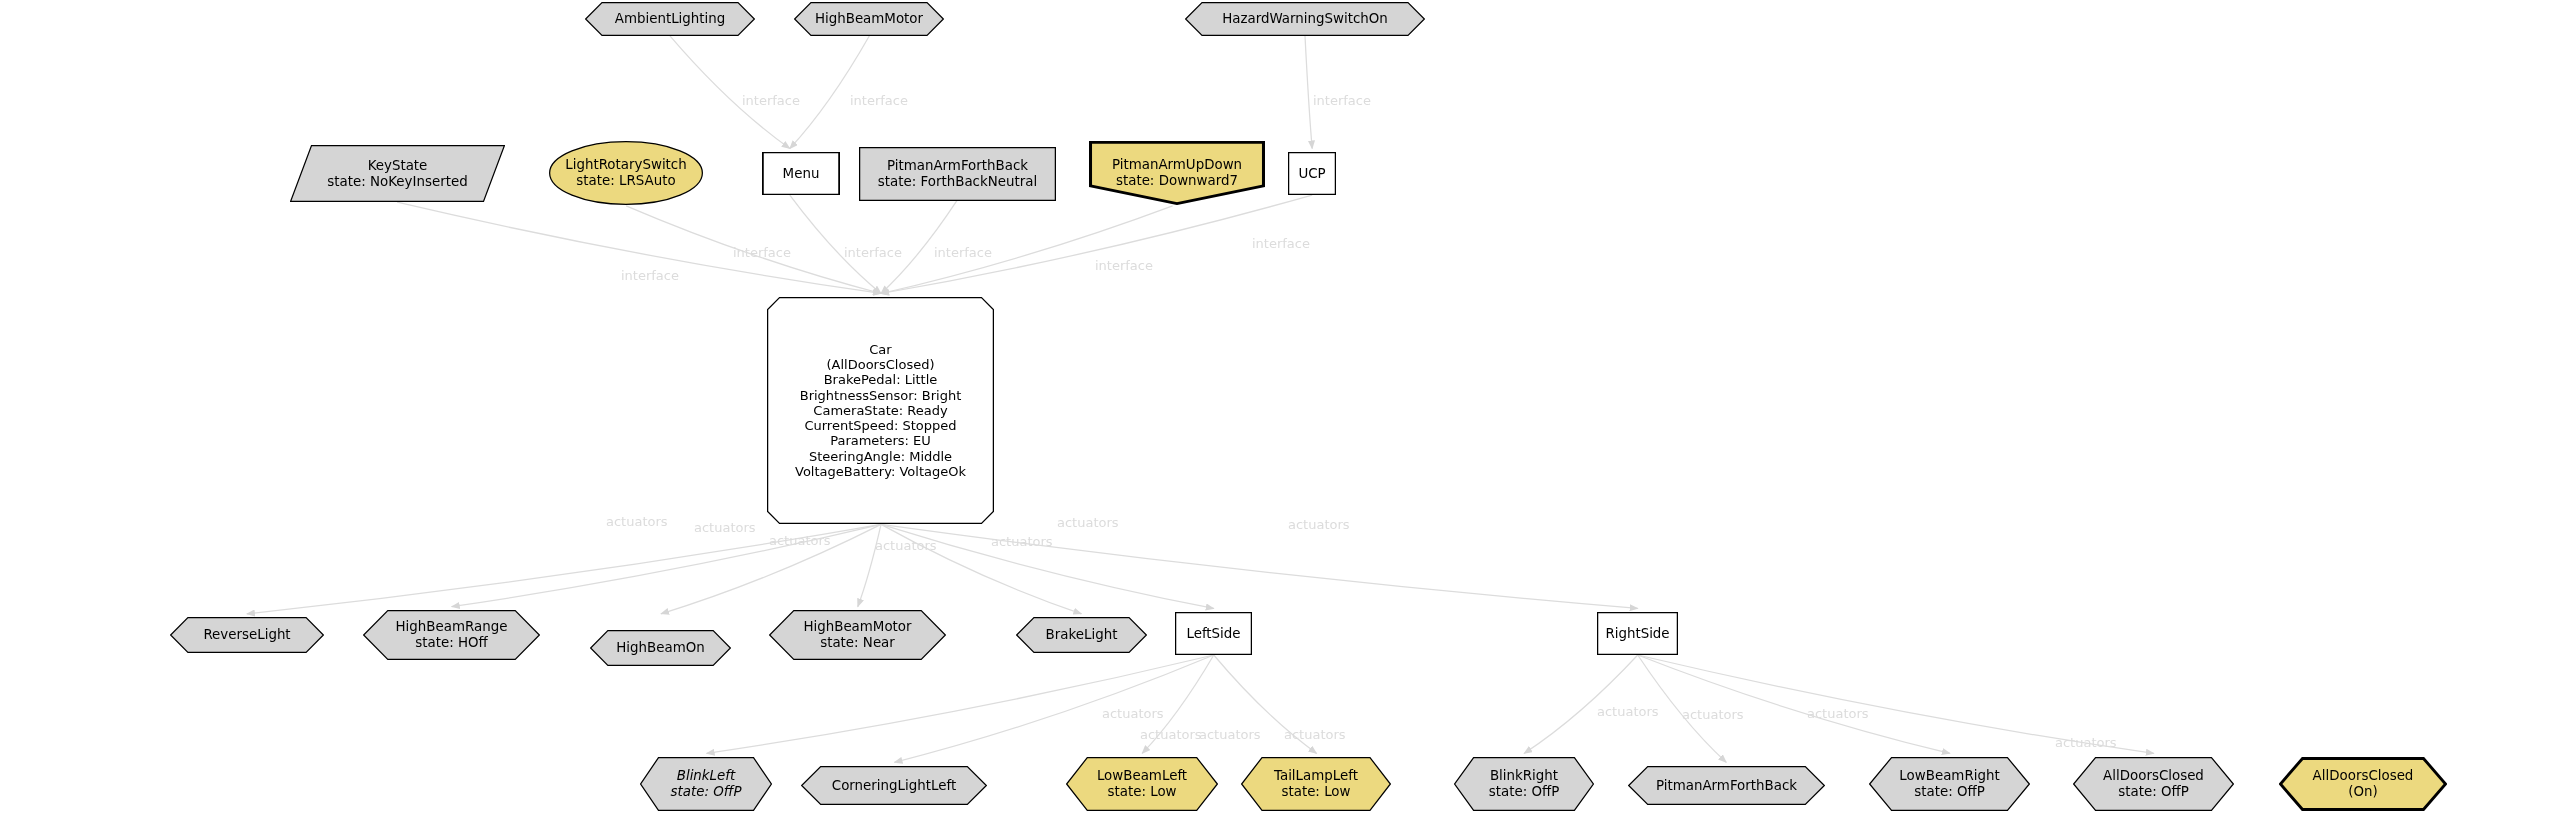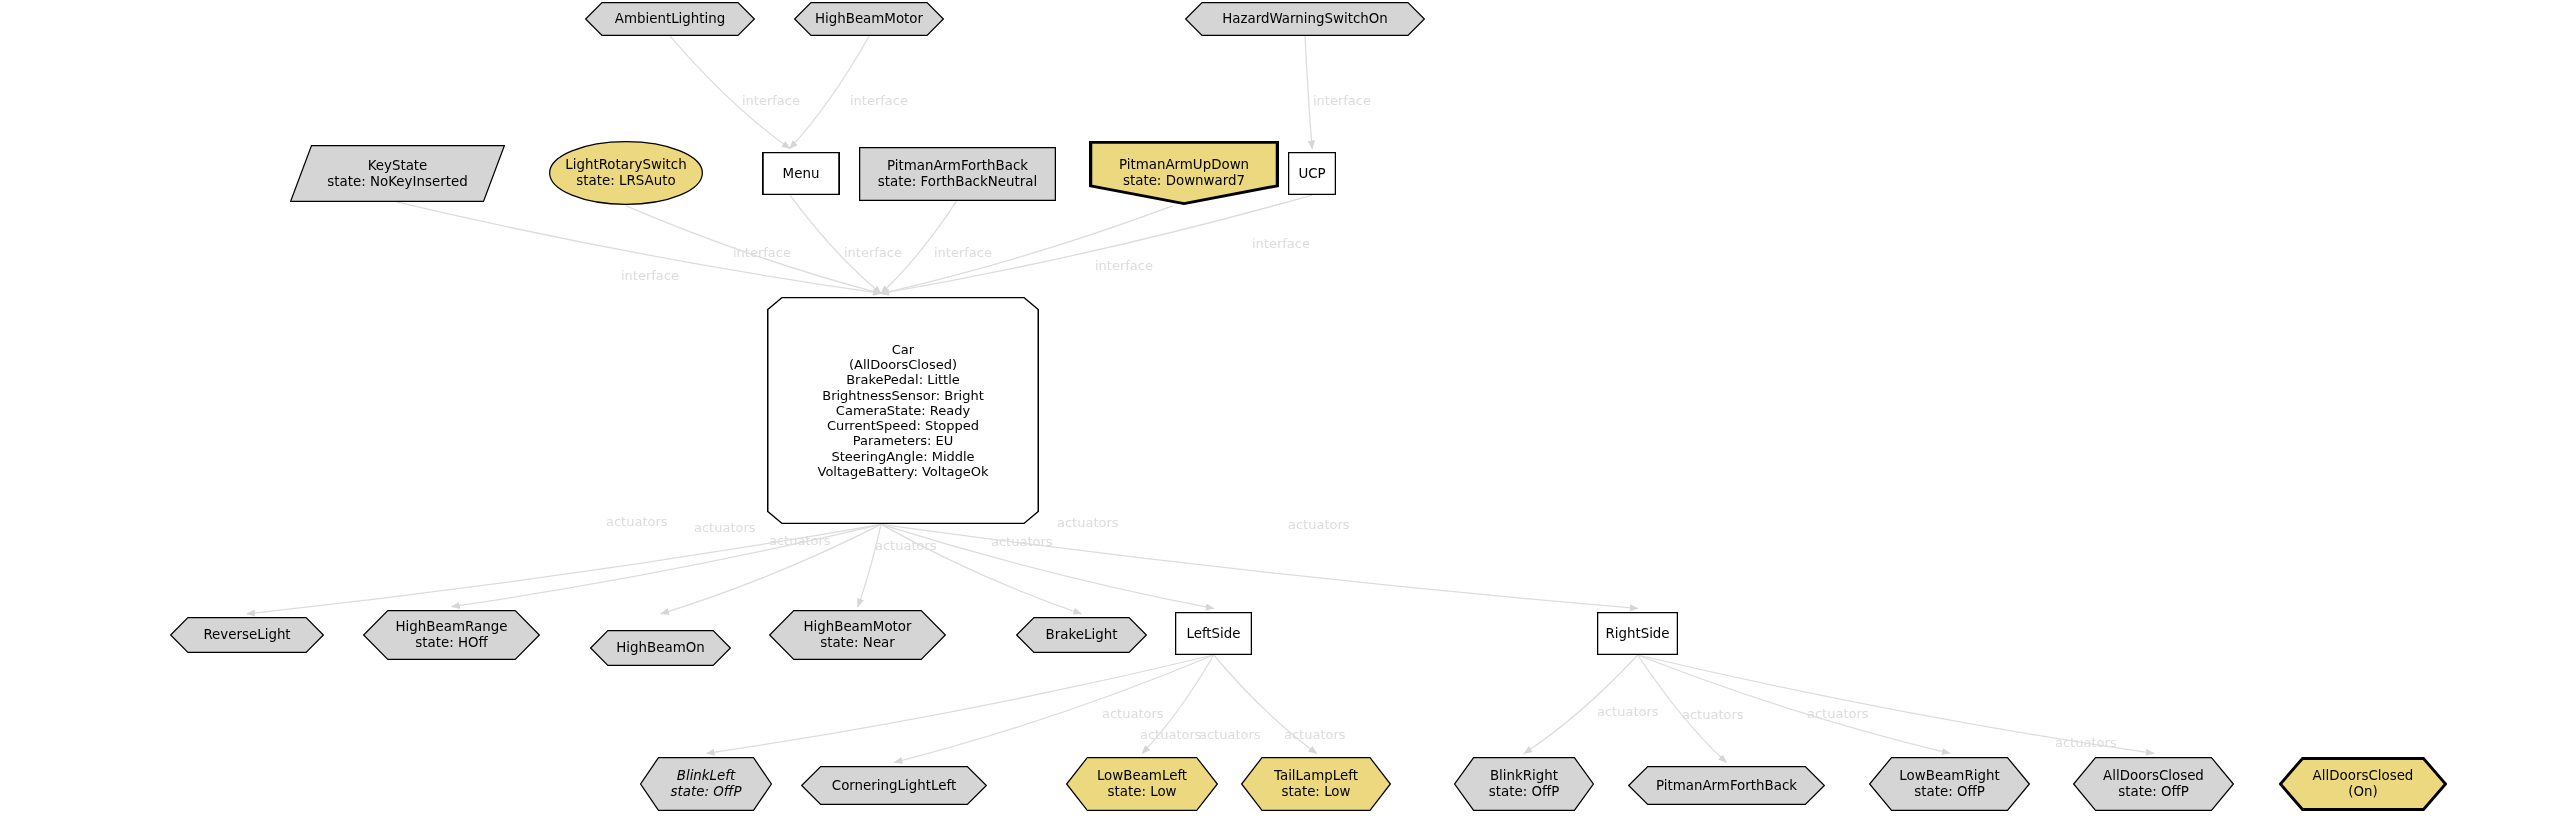--- a/index.html
+++ b/index.html
@@ -147,38 +147,38 @@
       </div>
       <div class="node f15" style="left: 859px; top: 147px; width: 197px; height: 54px;">
         <svg class="shape" viewBox="0 0 220 60" preserveAspectRatio="none">
           <rect x="0.7" y="0.7" width="218.6" height="58.6" fill="#d5d5d5" stroke="#000000" stroke-width="1.4"></rect>
         </svg>
         <div class="lbl">
           <div>PitmanArmForthBack</div>
           <div>state: ForthBackNeutral</div>
         </div>
       </div>
-      <div class="node f15" style="left: 1089px; top: 141px; width: 190px; height: 64px;">
+      <div class="node f15" style="left: 1089px; top: 141px; width: 176px; height: 64px;">
         <svg class="shape" viewBox="0 0 186 72" preserveAspectRatio="none">
           <polygon points="1.6,1.6 184.4,1.6 184.4,50.4 93,70.4 1.6,50.4" fill="#ecd97f" stroke="#000000" stroke-width="3.2"></polygon>
         </svg>
         <div class="lbl">
           <div>PitmanArmUpDown</div>
           <div>state: Downward7</div>
         </div>
       </div>
       <div class="node f15" style="left: 1288px; top: 152px; width: 48px; height: 43px;">
         <svg class="shape" viewBox="0 0 54 48" preserveAspectRatio="none">
           <rect x="0.7" y="0.7" width="52.6" height="46.6" fill="#ffffff" stroke="#000000" stroke-width="1.4"></rect>
         </svg>
         <div class="lbl">
           <div>UCP</div>
         </div>
       </div>
-      <div class="node f14" style="left: 767px; top: 297px; width: 272px; height: 227px;">
+      <div class="node f14" style="left: 767px; top: 297px; width: 227px; height: 227px;">
         <svg class="shape" viewBox="0 0 254 254" preserveAspectRatio="none">
           <polygon points="14,0.7 240,0.7 253.3,14 253.3,240 240,253.3 14,253.3 0.7,240 0.7,14" fill="#ffffff" stroke="#000000" stroke-width="1.4"></polygon>
         </svg>
         <div class="lbl">
           <div>Car</div>
           <div>(AllDoorsClosed)</div>
           <div>BrakePedal: Little</div>
           <div>BrightnessSensor: Bright</div>
           <div>CameraState: Ready</div>
           <div>CurrentSpeed: Stopped</div>

